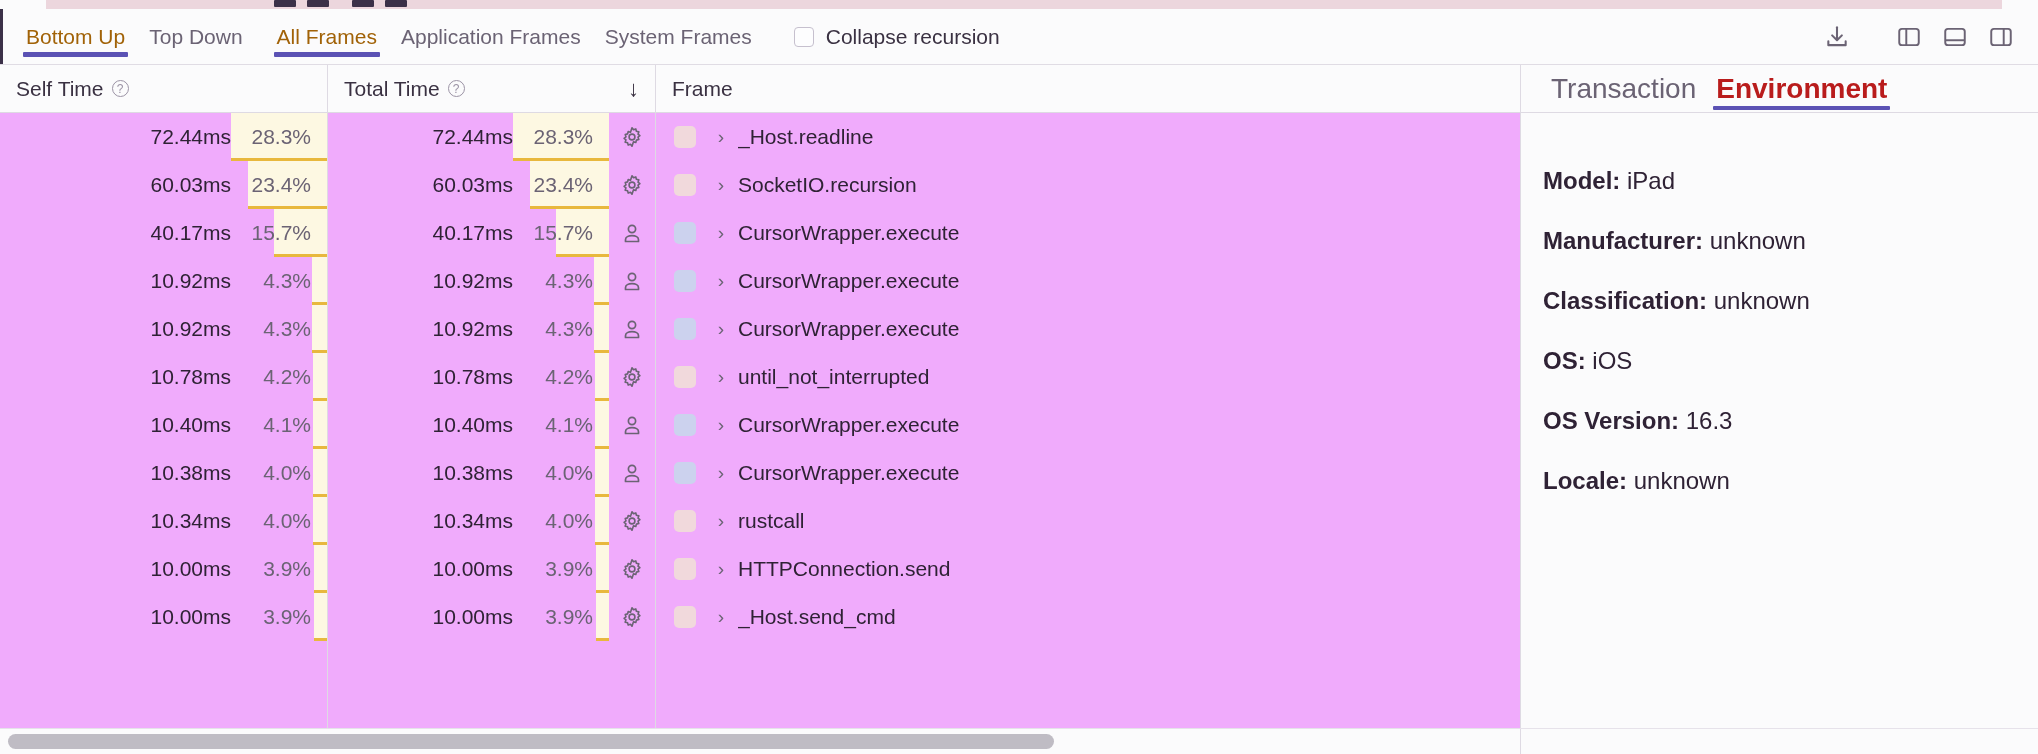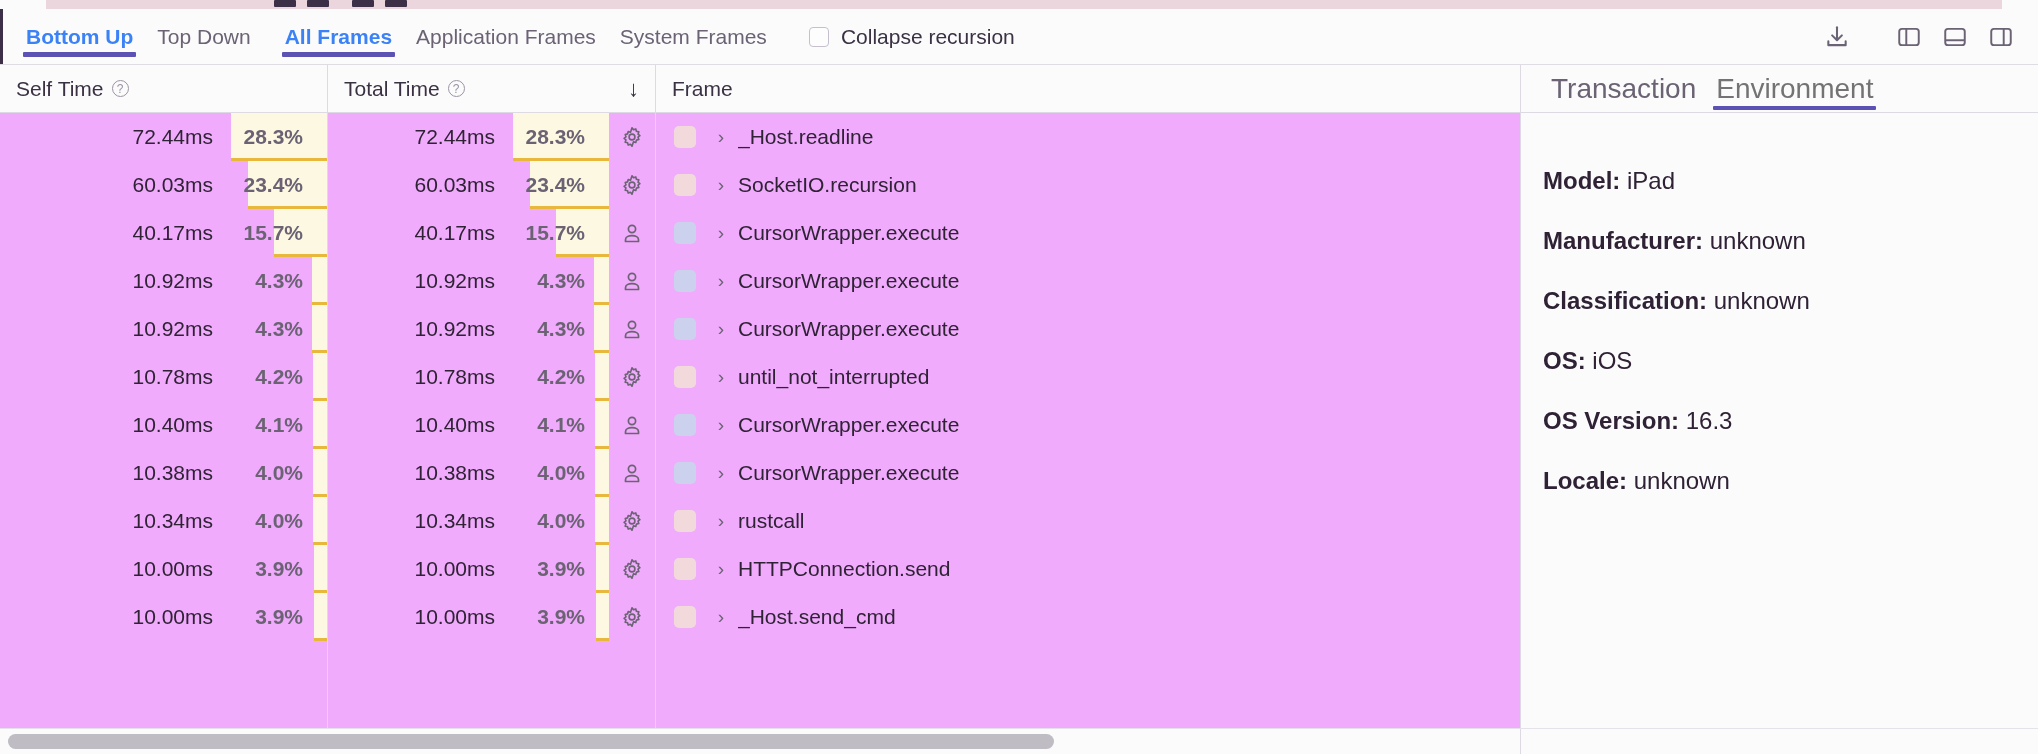--- a/index.html
+++ b/index.html
@@ -68,22 +68,22 @@
     height: 56px;
     display: flex;
     align-items: center;
     padding: 0 12px;
     font-size: 21px;
     color: #6b6374;
     cursor: pointer;
     white-space: nowrap;
   }
   .tab.active {
-    color: #3b82f6;
-    font-weight: bold;
+    color: #a16207;
+    font-weight: normal;
   }
   .tab.active::after {
     content: "";
     position: absolute;
     left: 9px; right: 9px;
     bottom: 8px;
     height: 5px;
     background: #5b52b4;
     border-radius: 1px;
   }
@@ -200,21 +200,20 @@
   }
   .cell-total { position: relative; }
 
   .ms {
     flex: 1 1 auto;
     display: flex;
     align-items: center;
     justify-content: flex-end;
     font-size: 21px;
     color: #2f2235;
-    padding-right: 18px;
     white-space: nowrap;
   }
 
   .pct-wrap {
     position: relative;
     width: 96px;
     flex: 0 0 96px;
     display: flex;
     align-items: center;
     justify-content: flex-end;
@@ -231,23 +230,22 @@
     content: "";
     position: absolute;
     left: 0; right: 0; bottom: 0;
     height: 3px;
     background: #e8b83d;
   }
   .pct-txt {
     position: relative;
     font-size: 21px;
     color: #6b6374;
-    padding-right: 24px;
+    padding-right: 16px;
     white-space: nowrap;
-    font-weight: bold;
   }
 
   .kind-icon {
     width: 46px;
     flex: 0 0 46px;
     display: flex;
     align-items: center;
     justify-content: center;
     color: #6b6374;
   }
@@ -312,21 +310,21 @@
     position: relative;
     height: 48px;
     display: flex;
     align-items: center;
     padding: 0 10px;
     font-size: 28px;
     color: #6b6374;
     cursor: pointer;
     white-space: nowrap;
   }
-  .dtab.active { color: #737373; font-weight: normal; }
+  .dtab.active { color: #b91c1c; font-weight: bold; }
   .dtab.active::after {
     content: "";
     position: absolute;
     left: 7px; right: 7px; bottom: 3px;
     height: 4px;
     background: #5b52b4;
     border-radius: 1px;
   }
   .detail-body {
     flex: 1 1 auto;

